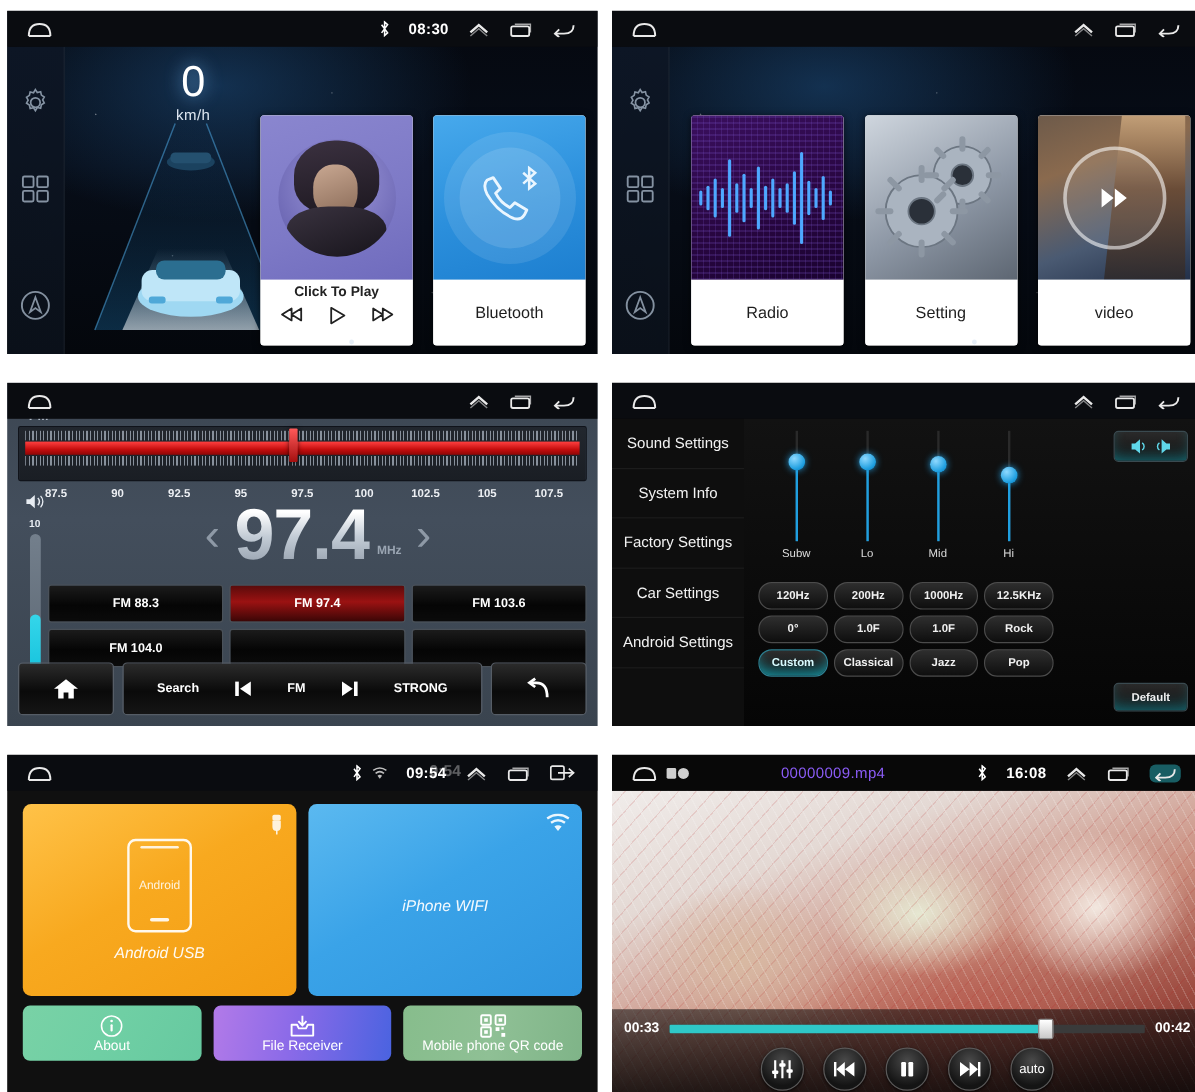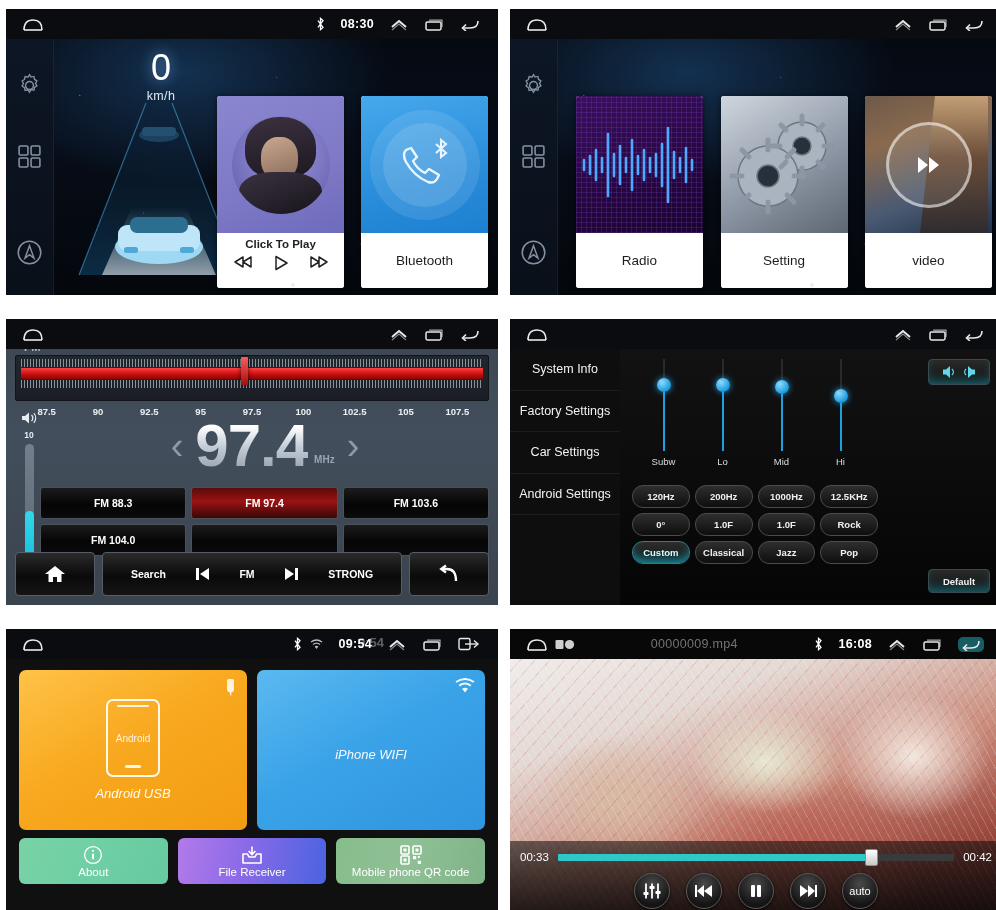--- a/index.html
+++ b/index.html
@@ -22,21 +22,21 @@
   
   .statusbar {
     position:absolute; top:0; left:0; right:0; height:30px;
     background:#0a0c10;
     display:flex; align-items:center;
     z-index:20;
   }
   .sb-left { display:flex; align-items:center; gap:7px; padding-left:16px; }
   .sb-mid  { flex:1; display:flex; justify-content:center; align-items:center; }
   .sb-right{ display:flex; align-items:center; gap:16px; padding-right:18px; }
-  .sb-title { color:#737373; font-size:12.5px; letter-spacing:.3px; }
+  .sb-title { color:#8b5cf6; font-size:12.5px; letter-spacing:.3px; }
   .sb-time { color:#fff; font-size:12.5px; font-weight:bold; letter-spacing:.3px; }
   .ic { display:inline-block; line-height:0; }
   .ghost { position:absolute; left:352px; top:6px; color:rgba(255,255,255,.35); font-size:13px; font-weight:bold; }
 
   
   .home { background:
       radial-gradient(ellipse 300px 160px at 36% 22%, rgba(30,80,130,.55), transparent 70%),
       linear-gradient(180deg,#05080f 0%, #070d18 45%, #04070c 100%);
   }
   .home .stars { position:absolute; inset:30px 0 0 0;
@@ -218,21 +218,21 @@
       linear-gradient(160deg,#f0ecea 0%, #e4d9d4 25%, #c98c7c 55%, #9e4d42 78%, #6e2b26 100%);
   }
   .vid .frame .strands { position:absolute; inset:0;
      background:
       repeating-linear-gradient(62deg, rgba(255,255,255,.35) 0 1px, transparent 1px 7px),
       repeating-linear-gradient(-48deg, rgba(180,40,40,.28) 0 1px, transparent 1px 11px);
      opacity:.5; }
   .vbar { position:absolute; left:0; right:0; bottom:0; height:74px;
           background:linear-gradient(180deg, rgba(10,10,10,.55), rgba(8,8,8,.88)); }
   .vseek { position:absolute; left:10px; right:10px; top:8px; height:16px; display:flex; align-items:center; gap:9px; }
-  .vtime { color:#fff; font-size:11.5px; font-weight:normal; }
+  .vtime { color:#fff; font-size:11.5px; font-weight:bold; }
   .seekwrap { flex:1; position:relative; height:7px; background:#3a3a3a; border-radius:1px; }
   .seekfill { position:absolute; left:0; top:0; bottom:0; background:#2fc8c8; border-radius:1px; }
   .seekthumb { position:absolute; top:-5px; width:13px; height:17px; margin-left:-6px; border-radius:2px;
                background:linear-gradient(180deg,#fff,#c9c9c9); border:1px solid #8d8d8d; cursor:pointer; }
   .vctrls { position:absolute; left:0; right:0; bottom:6px; display:flex; justify-content:center;
             align-items:center; gap:16px; }
   .cbtn { width:36px; height:36px; border-radius:50%;
           background:radial-gradient(circle at 50% 30%, #4a4a4a, #141414 70%);
           border:1px solid #5a5a5a; display:flex; align-items:center; justify-content:center; cursor:pointer;
           box-shadow:0 1px 3px rgba(0,0,0,.8); }
@@ -676,20 +676,21 @@
         <span class="ic">
           <svg width="20" height="13" viewBox="0 0 20 13">
               <path d="M18 3 Q18 10 10 10 H3" fill="none" stroke="#e9e9e9" stroke-width="1.6"></path>
               <path d="M6 6.5 L2.5 10 L6 13" fill="none" stroke="#e9e9e9" stroke-width="1.6"></path>
             </svg>
         </span>
       </div>
     </div>
 
     <div class="side">
+      <div class="it">Sound Settings</div>
       <div class="it">System Info</div>
       <div class="it">Factory Settings</div>
       <div class="it">Car Settings</div>
       <div class="it">Android Settings</div>
     </div>
 
     <div class="body">
       <div class="balbtn">
         <span class="ic">
           <svg width="34" height="14" viewBox="0 0 34 14">

